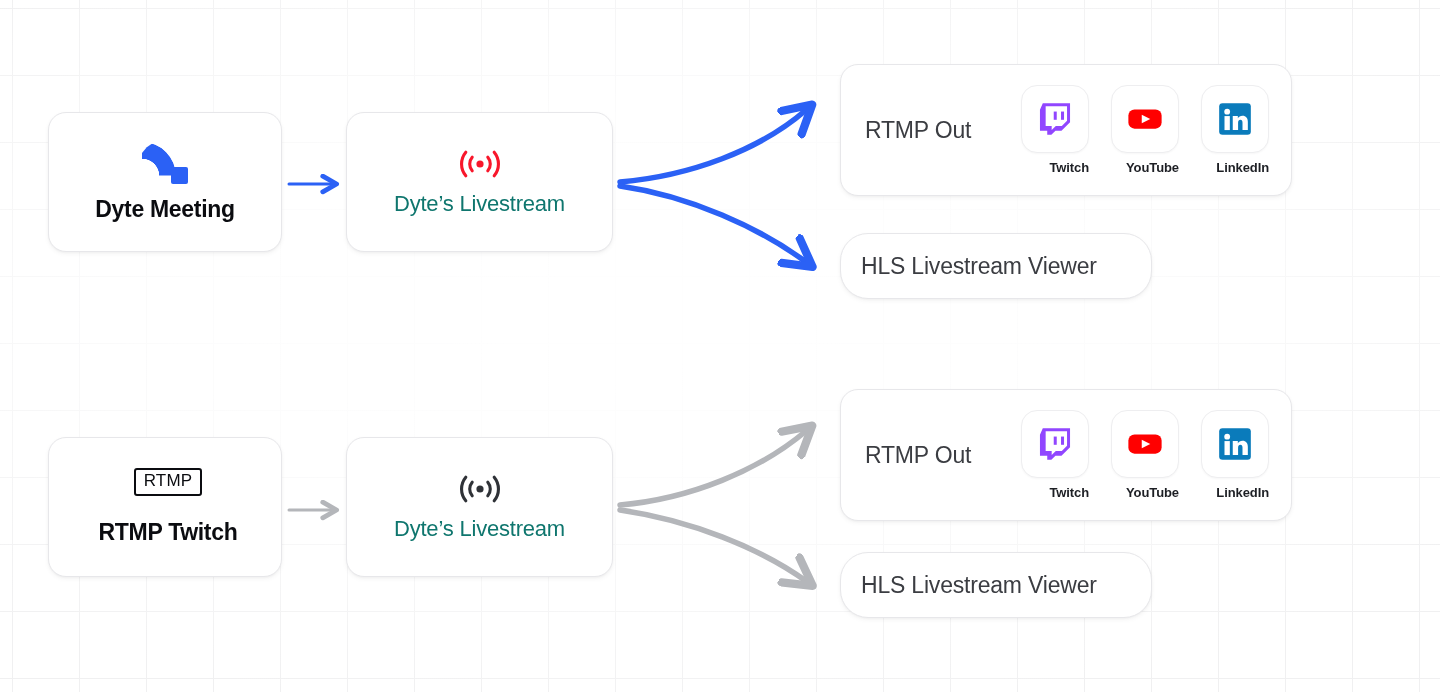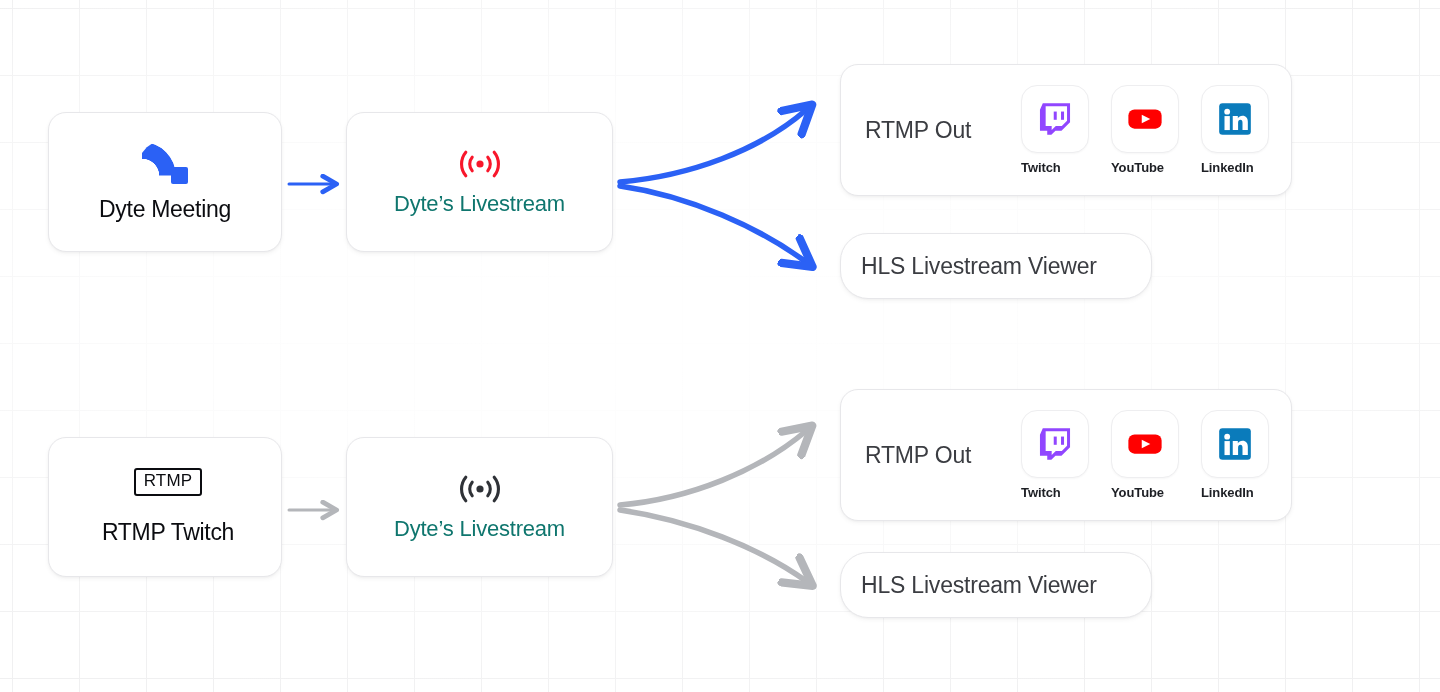--- a/index.html
+++ b/index.html
@@ -57,21 +57,21 @@
     gap: 12px;
   }
   #node-rtmp-input {
     left: 48px; top: 437px; width: 234px; height: 140px;
     gap: 23px;
     padding-left: 6px;
   }
 
   .node-title-bold {
     font-size: 23px;
-    font-weight: 400;
+    font-weight: 700;
     color: #0b0c10;
     letter-spacing: -0.3px;
     white-space: nowrap;
   }
 
   
   .dyte-logo {
     position: relative;
     width: 46px;
     height: 42px;
@@ -153,21 +153,21 @@
   }
   .platforms {
     display: flex;
     align-items: center;
     gap: 22px;
     margin-left: auto;
   }
   .platform {
     display: flex;
     flex-direction: column;
-    align-items: flex-start;
+    align-items: flex-end;
     gap: 7px;
   }
   .platform-tile {
     width: 68px;
     height: 68px;
     background: #ffffff;
     border: 1px solid #eeeef0;
     border-radius: 16px;
     display: flex;
     align-items: center;

